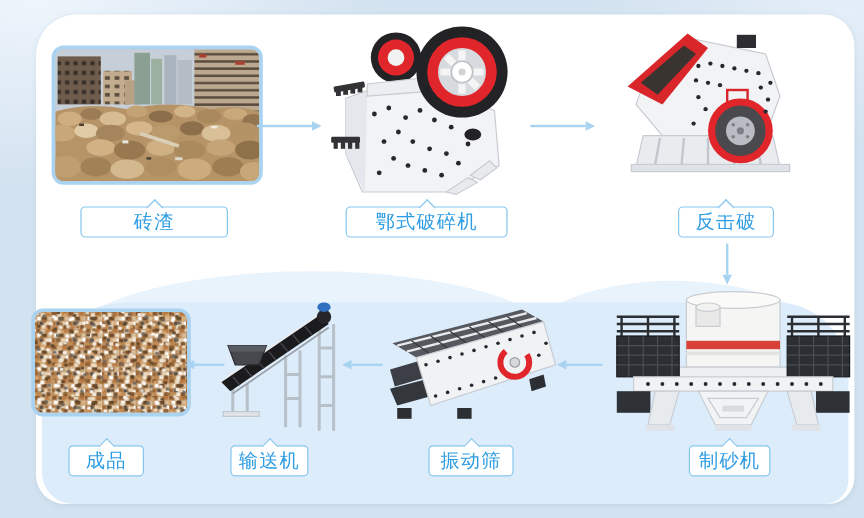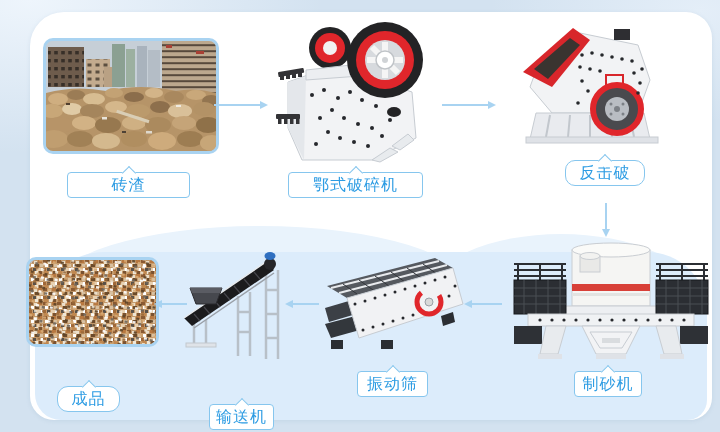--- a/index.html
+++ b/index.html
@@ -423,33 +423,33 @@
     </div>
 
   <div class="label" style="left:67px;top:172px;width:121px;">
     <i class="caret"></i>
     <span>砖渣</span>
   </div>
   <div class="label" style="left:288px;top:172px;width:133px;text-align:right;">
     <i class="caret"></i>
     <span>鄂式破碎机</span>
   </div>
-  <div class="label" style="left:565px;top:160px;width:78px;border-radius:10px;">
+  <div class="label" style="left:565px;top:172px;width:78px;">
     <i class="caret"></i>
     <span>反击破</span>
   </div>
   <div class="label" style="left:574px;top:371px;width:66px;font-family:Liberation Serif, serif;">
     <i class="caret"></i>
     <span>制砂机</span>
   </div>
   <div class="label" style="left:357px;top:371px;width:69px;justify-content:center;">
     <i class="caret"></i>
     <span>振动筛</span>
   </div>
-  <div class="label" style="left:209px;top:371px;width:63px;margin-top:33px;">
+  <div class="label" style="left:192px;top:371px;width:63px;">
     <i class="caret"></i>
     <span>输送机</span>
   </div>
-  <div class="label" style="left:57px;top:386px;width:61px;border-radius:11px;">
+  <div class="label" style="left:57px;top:371px;width:61px;">
     <i class="caret"></i>
     <span>成品</span>
   </div>
 </div>
 
 </body></html>

